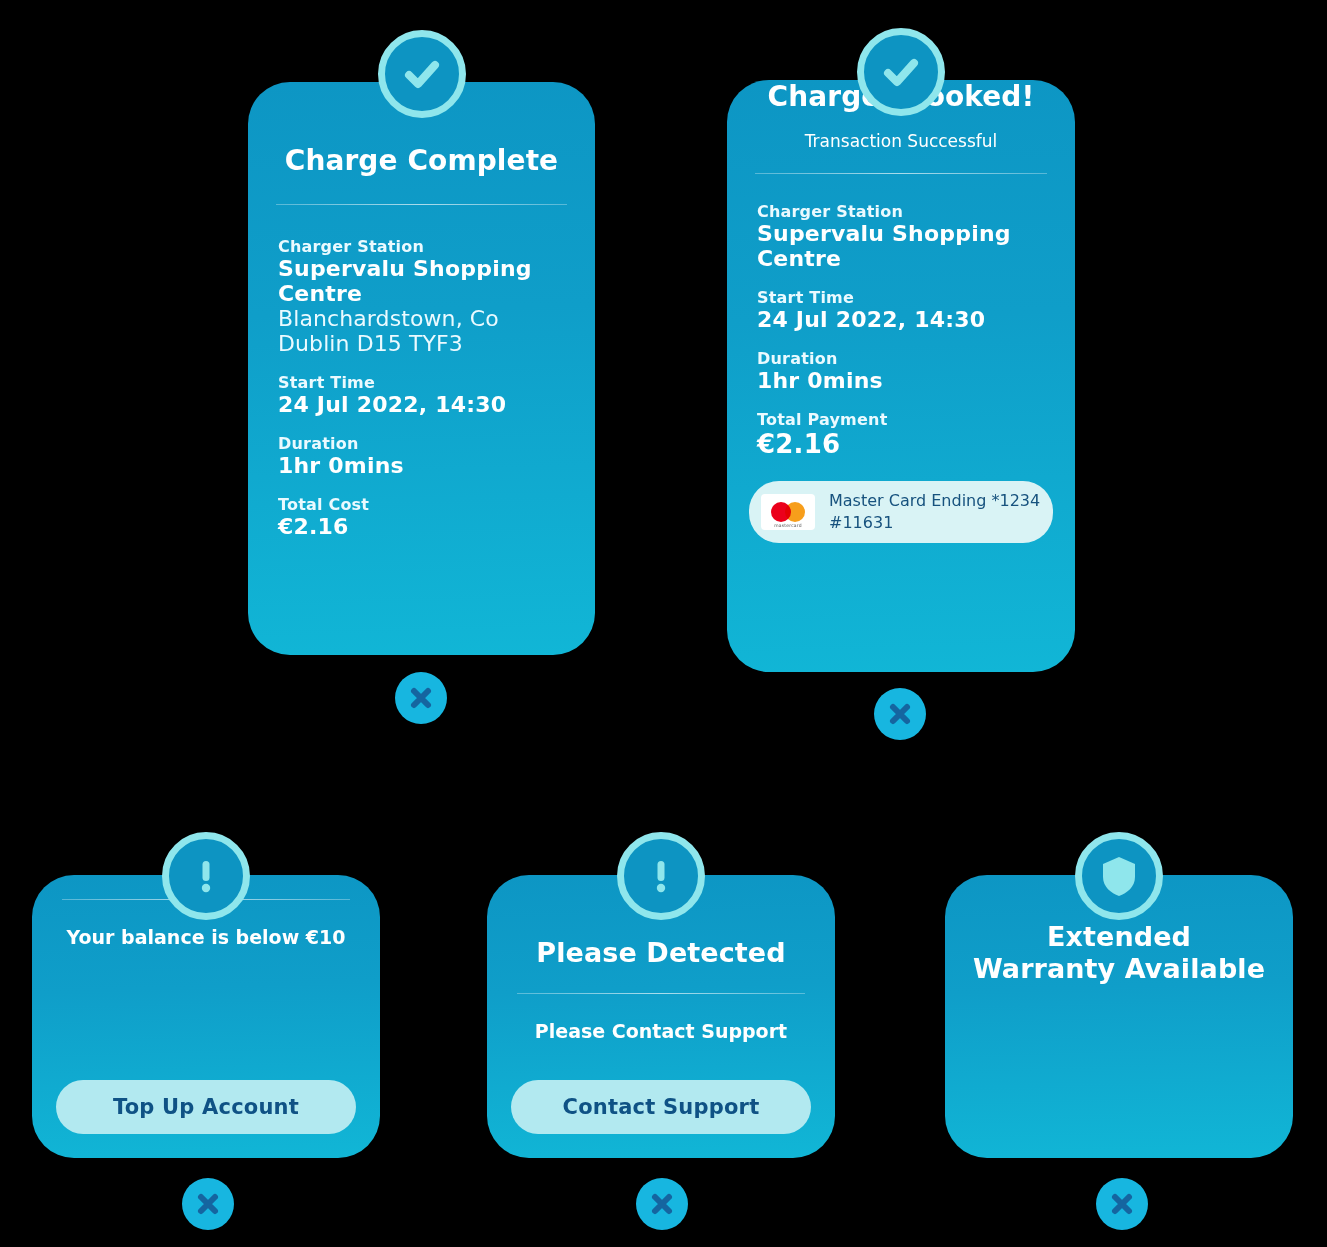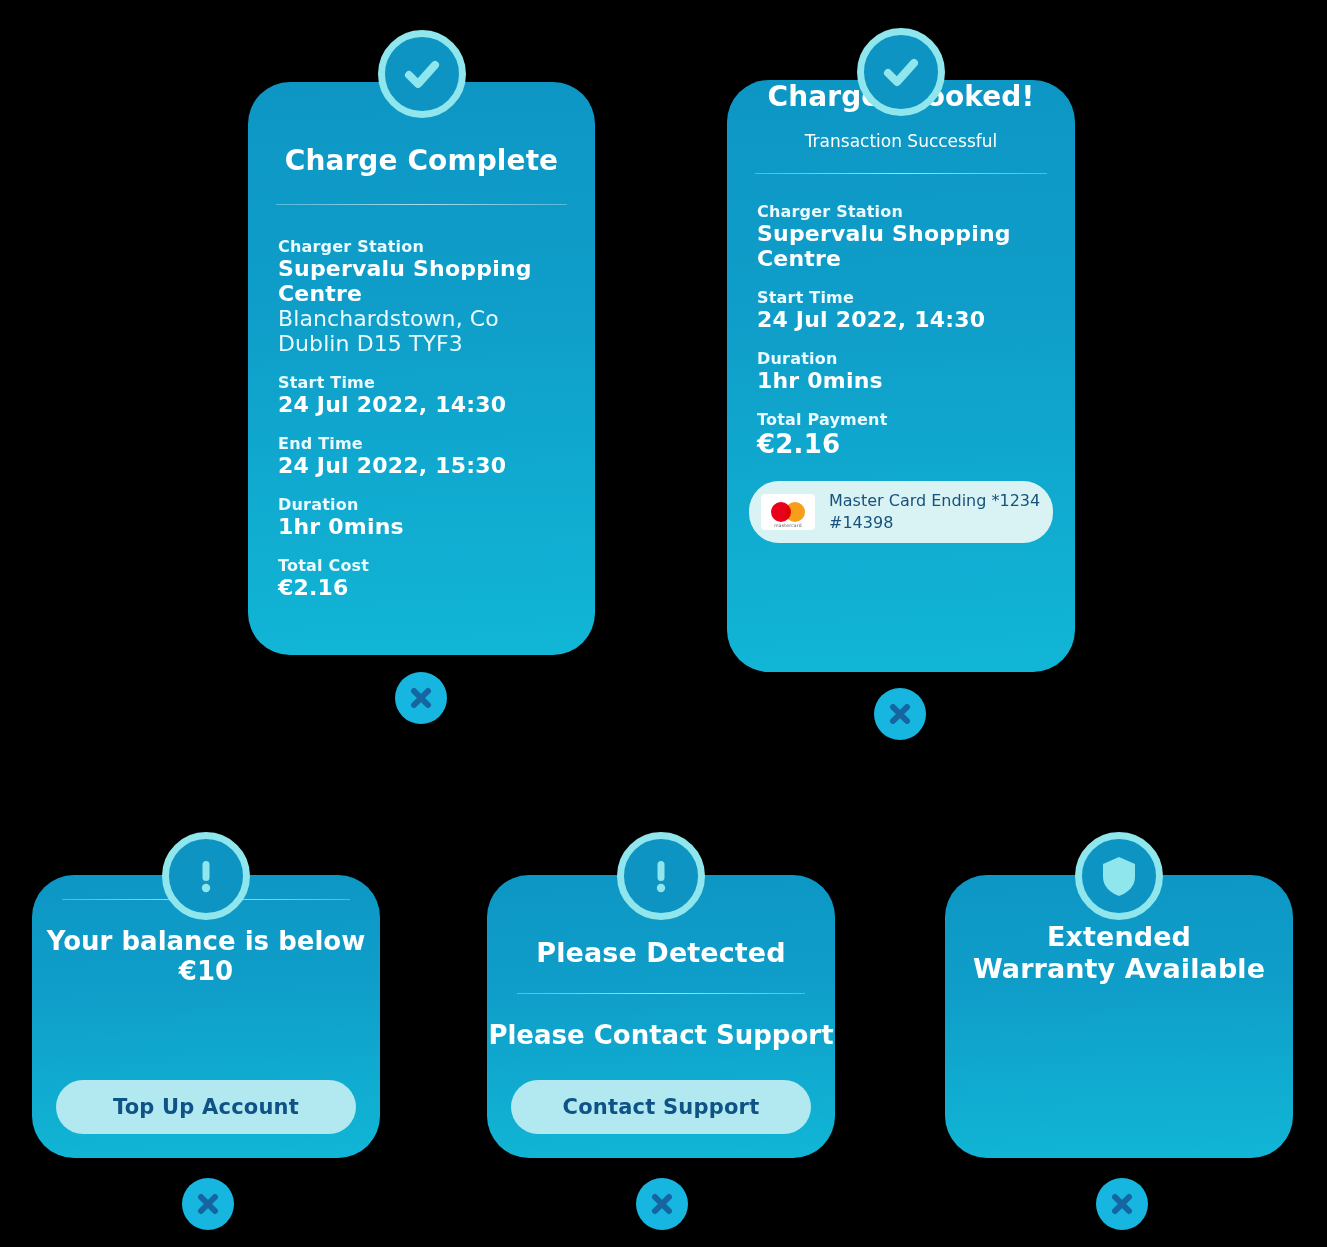--- a/index.html
+++ b/index.html
@@ -151,21 +151,21 @@
 
   
   .small-card { height: 283px; }
   #card-low-balance    { left: 32px;  top: 875px; width: 348px; }
   #card-fault-detected { left: 487px; top: 875px; width: 348px; }
   #card-extended-warranty { left: 945px; top: 875px; width: 348px; }
   .small-card .badge { left: 50%; transform: translateX(-50%); top: -43px; }
   .small-card .title { font-size: 27px; margin-top: 62px; line-height: 1.17; }
   .small-card .divider { margin: 24px 30px 0 30px; }
   .small-card .msg {
-    color: #ffffff; font-size: 26px; font-weight: bold; text-align: center; margin-top: 26px;
+    color: #ffffff; font-size: 19px; font-weight: bold; text-align: center; margin-top: 26px;
   }
   #card-extended-warranty .title { margin-top: 46px; }
   .action-btn {
     position: absolute;
     left: 24px; right: 24px; bottom: 24px;
     height: 54px;
     border-radius: 27px;
     background: #b2e9f0;
     color: #0f5285;
     font-size: 21px;
@@ -192,24 +192,20 @@
           <div class="field-label">Charger Station</div>
           <div class="field-value">Supervalu Shopping Centre</div>
           <div class="field-sub">Blanchardstown, Co Dublin D15 TYF3</div>
         </div>
 
         <div class="field-block">
           <div class="field-label">Start Time</div>
           <div class="field-value">24 Jul 2022, 14:30</div>
         </div>
 
-        <div class="field-block">
-          <div class="field-label">End Time</div>
-          <div class="field-value">24 Jul 2022, 15:30</div>
-        </div>
 
         <div class="field-block">
           <div class="field-label">Duration</div>
           <div class="field-value">1hr 0mins</div>
         </div>
 
         <div class="field-block">
           <div class="field-label">Total Cost</div>
           <div class="field-value">€2.16</div>
         </div>
@@ -260,21 +256,21 @@
       <div class="pay-chip">
         <div class="mc-logo">
           <div class="mc-circles">
             <i class="red"></i>
             <i class="amber"></i>
           </div>
           <div class="mc-word">mastercard</div>
         </div>
         <div>
           <div class="chip-text">Master Card Ending *1234</div>
-          <div class="chip-text">#14398</div>
+          <div class="chip-text">#11631</div>
         </div>
       </div>
     </div>
     <div class="badge">
       <svg width="46" height="46" viewBox="0 0 46 46" aria-hidden="true">
         <path d="M10 24 L19 33 L36 14" fill="none" stroke="#8fe6ec" stroke-width="8" stroke-linecap="round" stroke-linejoin="round"></path>
       </svg>
     </div>
   </div>
   <div class="close-btn" style="left:874px; top:688px;">

